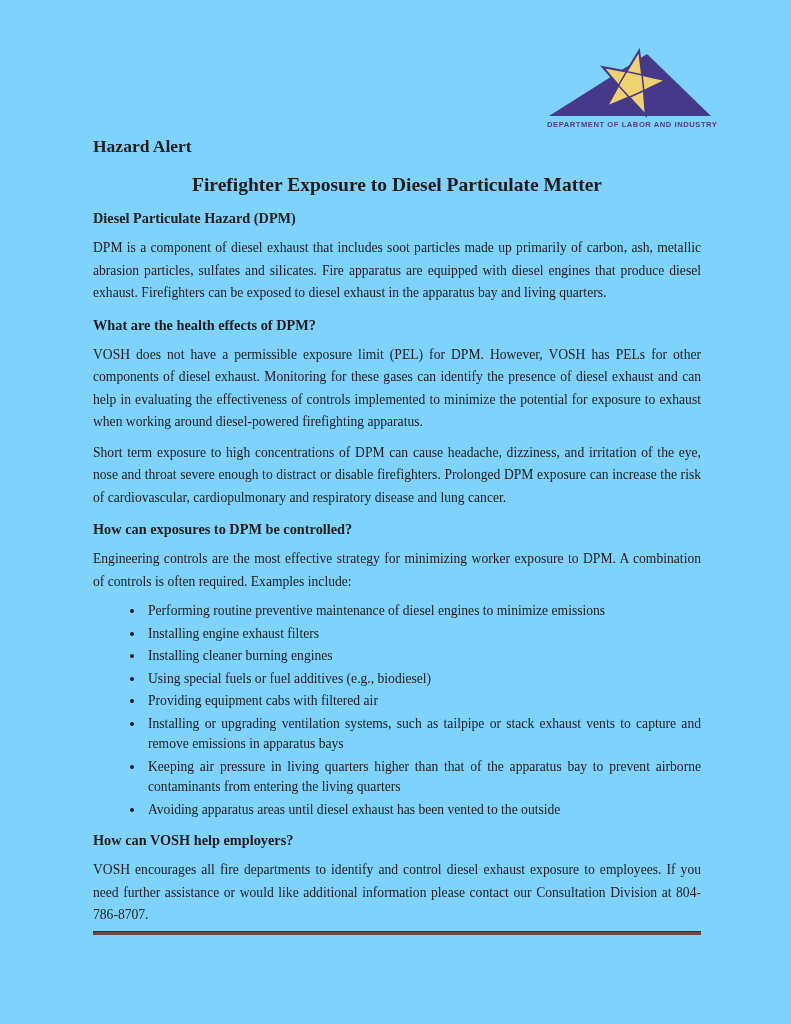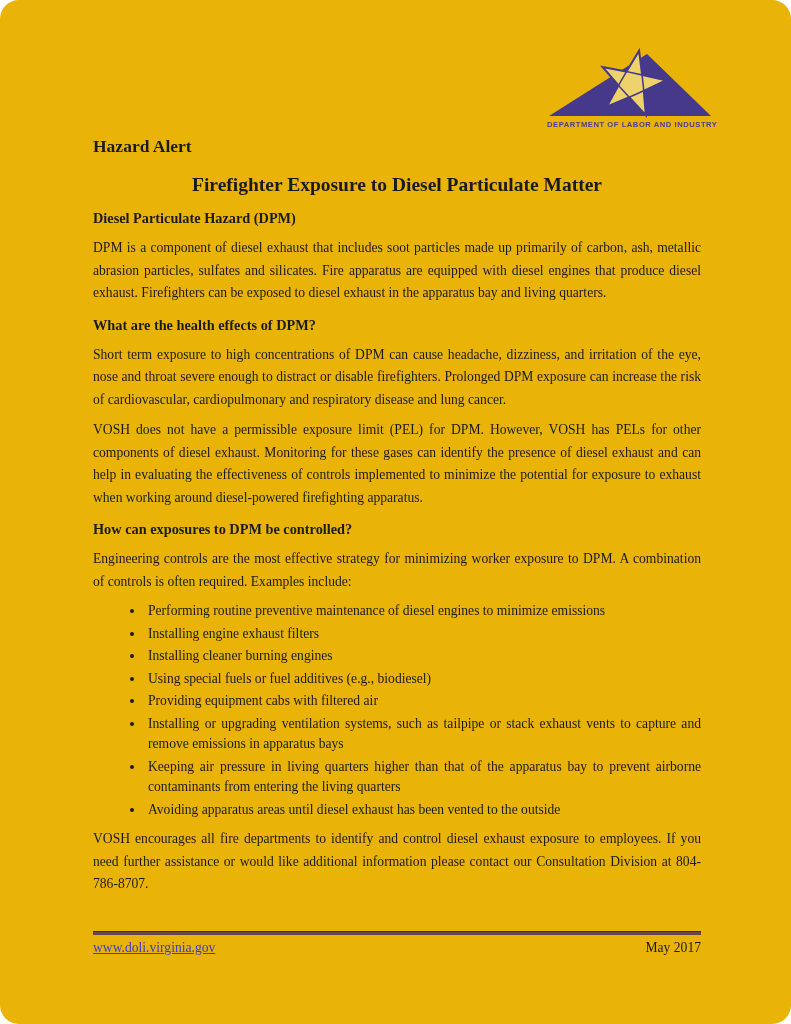--- a/index.html
+++ b/index.html
@@ -1,25 +1,24 @@
 <!DOCTYPE html>
 <html><head>
 <meta charset="utf-8">
 <style>
   * { box-sizing: border-box; }
   html, body { margin: 0; padding: 0; background: #ffffff; }
   .page {
     position: relative;
     width: 791px;
     height: 1024px;
-    background: #eab308;
+    background: #7dd3fc;
     font-family: "Liberation Serif", serif;
     color: #1b1b1b;
     overflow: hidden;
-    border-radius: 19px;
   }
 
   
   .logo {
     position: absolute;
     top: 44px;
     left: 547px;
     width: 166px;
     text-align: center;
   }
@@ -114,40 +113,37 @@
   </div>
 
   <div class="content">
     <h1>Hazard Alert</h1>
     <h2>Firefighter Exposure to Diesel Particulate Matter</h2>
 
     <h3>Diesel Particulate Hazard (DPM)</h3>
     <p>DPM is a component of diesel exhaust that includes soot particles made up primarily of carbon, ash, metallic abrasion particles, sulfates and silicates.  Fire apparatus are equipped with diesel engines that produce diesel exhaust.   Firefighters can be exposed to diesel exhaust in the apparatus bay and living quarters.</p>
 
     <h3>What are the health effects of DPM?</h3>
+    <p>VOSH does not have a permissible exposure limit (PEL) for DPM. However, VOSH has PELs for other components of diesel exhaust. Monitoring for these gases can identify the presence of diesel exhaust and can help in evaluating the effectiveness of controls implemented to minimize the potential for exposure to exhaust when working around diesel-powered firefighting apparatus.</p>
     <p>Short term exposure to high concentrations of DPM can cause headache, dizziness, and irritation of the eye, nose and throat severe enough to distract or disable firefighters.  Prolonged DPM exposure can increase the risk of cardiovascular, cardiopulmonary and respiratory disease and lung cancer.</p>
-    <p>VOSH does not have a permissible exposure limit (PEL) for DPM. However, VOSH has PELs for other components of diesel exhaust. Monitoring for these gases can identify the presence of diesel exhaust and can help in evaluating the effectiveness of controls implemented to minimize the potential for exposure to exhaust when working around diesel-powered firefighting apparatus.</p>
 
     <h3>How can exposures to DPM be controlled?</h3>
     <p>Engineering controls are the most effective strategy for minimizing worker exposure to DPM. A combination of controls is often required. Examples include:</p>
     <ul>
       <li>Performing routine preventive maintenance of diesel engines to minimize emissions</li>
       <li>Installing engine exhaust filters</li>
       <li>Installing cleaner burning engines</li>
       <li>Using special fuels or fuel additives (e.g., biodiesel)</li>
       <li>Providing equipment cabs with filtered air</li>
       <li>Installing or upgrading ventilation systems, such as tailpipe or stack exhaust vents to capture and remove emissions in apparatus bays</li>
       <li>Keeping air pressure in living quarters higher than that of the apparatus bay to prevent airborne contaminants from entering the living quarters</li>
       <li>Avoiding apparatus areas until diesel exhaust has been vented to the outside</li>
     </ul>
 
+    <h3>How can VOSH help employers?</h3>
     <p>VOSH encourages all fire departments to identify and control diesel exhaust exposure to employees.  If you need further assistance or would like additional information please contact our Consultation Division at 804-786-8707.</p>
   </div>
 
   <div class="footer">
     <div class="footer-rule"></div>
-    <div class="footer-row">
-      <a href="#">www.doli.virginia.gov</a>
-      <span class="footer-date">May 2017</span>
-    </div>
   </div>
 
 </div>
 
 </body></html>

